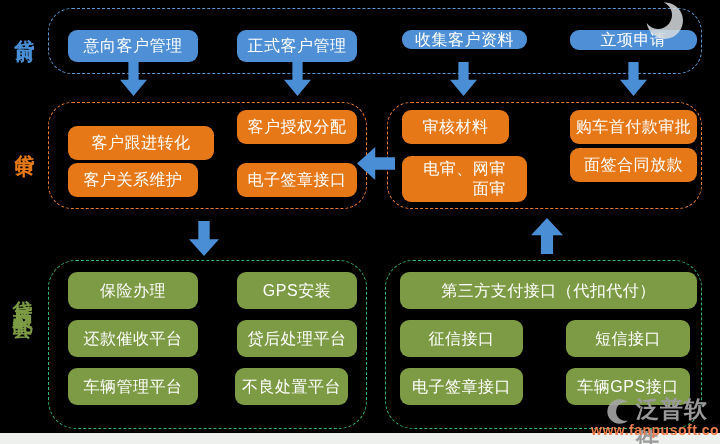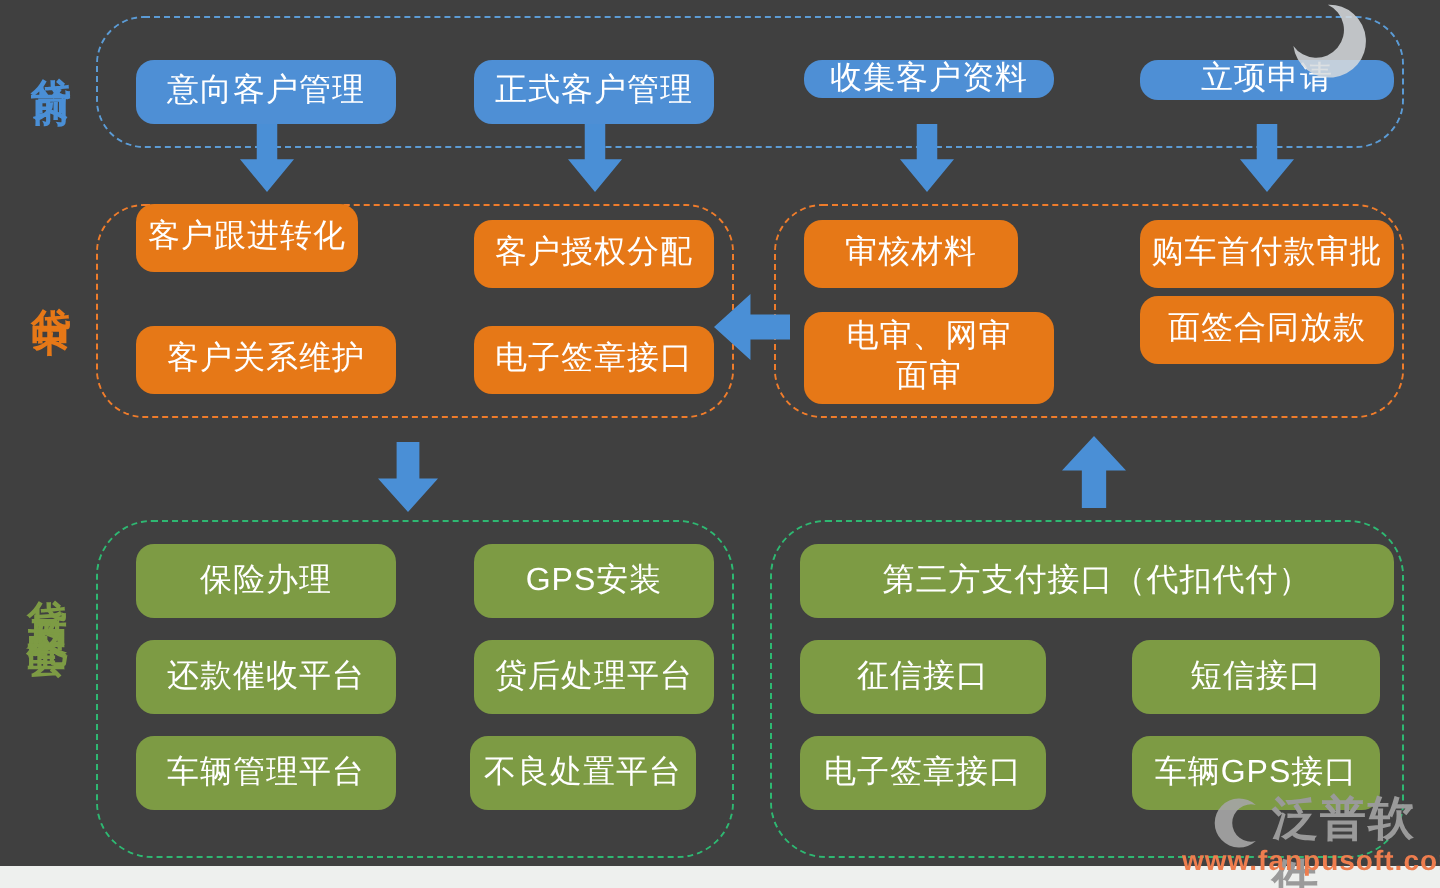--- a/index.html
+++ b/index.html
@@ -1,17 +1,17 @@
 <!DOCTYPE html>
 <html><head>
 <meta charset="utf-8">
 <style>
   html,body { margin:0; padding:0; background:#fff; }
   .canvas {
-    position:relative; width:720px; height:444px; background:#404040;
+    position:relative; width:720px; height:444px; background:#000000;
     overflow:hidden; font-family:"Liberation Sans", sans-serif;
   }
   .zone { position:absolute; border-radius:24px; background:transparent; }
   .zone.blue-d   { border:1.5px dashed #5b9bd5; }
   .zone.orange-d { border:1.5px dashed #ee7c2b; }
   .zone.green-d  { border:1.5px dashed #2eb872; border-radius:28px; }
 
   .vlabel {
     position:absolute; writing-mode:vertical-lr; text-orientation:upright;
     font-weight:bold; font-size:20px; letter-spacing:5px; line-height:1; z-index:3;
@@ -21,21 +21,21 @@
   .lbl-green  { color:#7d9b44; }
 
   .node {
     position:absolute; z-index:2; color:#fff; font-size:16px; letter-spacing:.5px;
     display:flex; align-items:center; justify-content:center; text-align:center;
     border-radius:9px; line-height:1.25;
   }
   .node.blue   { background:#4e8fd5; }
   .node.orange { background:#e67817; }
   .node.green  { background:#7d9b44; }
-  .node.two-line { white-space:pre-line; }
+  .node.two-line { white-space:pre-line;text-align:right; }
 
   .arrow { position:absolute; background:#4a8fd6; z-index:4; }
   .arrow.down { clip-path:polygon(31% 0,69% 0,69% 52%,100% 52%,50% 100%,0 52%,31% 52%); }
   .arrow.up   { clip-path:polygon(50% 0,100% 48%,69% 48%,69% 100%,31% 100%,31% 48%,0 48%); }
   .arrow.left { clip-path:polygon(0 50%,48% 0,48% 31%,100% 31%,100% 69%,48% 69%,48% 100%); }
 
   .bottom-strip { position:absolute; left:0; top:433px; width:720px; height:11px; background:#eef0ee; z-index:1; }
 
   .wm-corner { position:absolute; left:640px; top:2px; width:60px; height:46px; z-index:6; opacity:.85; }
   .wm-logo   { position:absolute; left:592px; top:396px; width:46px; height:31px; z-index:6; opacity:.9; }
@@ -66,21 +66,21 @@
   <div class="node blue" style="left:68px;top:30px;width:130px;height:32px">意向客户管理</div>
   <div class="node blue" style="left:237px;top:30px;width:120px;height:32px">正式客户管理</div>
   <div class="node blue" style="left:402px;top:30px;width:125px;height:19px">收集客户资料</div>
   <div class="node blue" style="left:570px;top:30px;width:127px;height:20px">立项申请</div>
 
   <div class="arrow down" style="left:120px;top:62px;width:27px;height:34px"></div>
   <div class="arrow down" style="left:284px;top:62px;width:27px;height:34px"></div>
   <div class="arrow down" style="left:450px;top:62px;width:27px;height:34px"></div>
   <div class="arrow down" style="left:620px;top:62px;width:27px;height:34px"></div>
 
-  <div class="node orange" style="left:68px;top:102px;width:111px;height:34px">客户跟进转化</div>
+  <div class="node orange" style="left:68px;top:126px;width:146px;height:34px">客户跟进转化</div>
   <div class="node orange" style="left:237px;top:110px;width:120px;height:34px">客户授权分配</div>
   <div class="node orange" style="left:68px;top:163px;width:130px;height:34px">客户关系维护</div>
   <div class="node orange" style="left:237px;top:163px;width:120px;height:34px">电子签章接口</div>
 
   <div class="node orange" style="left:402px;top:110px;width:107px;height:34px">审核材料</div>
   <div class="node orange" style="left:570px;top:110px;width:127px;height:34px">购车首付款审批</div>
   <div class="node orange two-line" style="left:402px;top:156px;width:125px;height:46px">电审、网审
 面审</div>
   <div class="node orange" style="left:570px;top:148px;width:127px;height:34px">面签合同放款</div>
 

